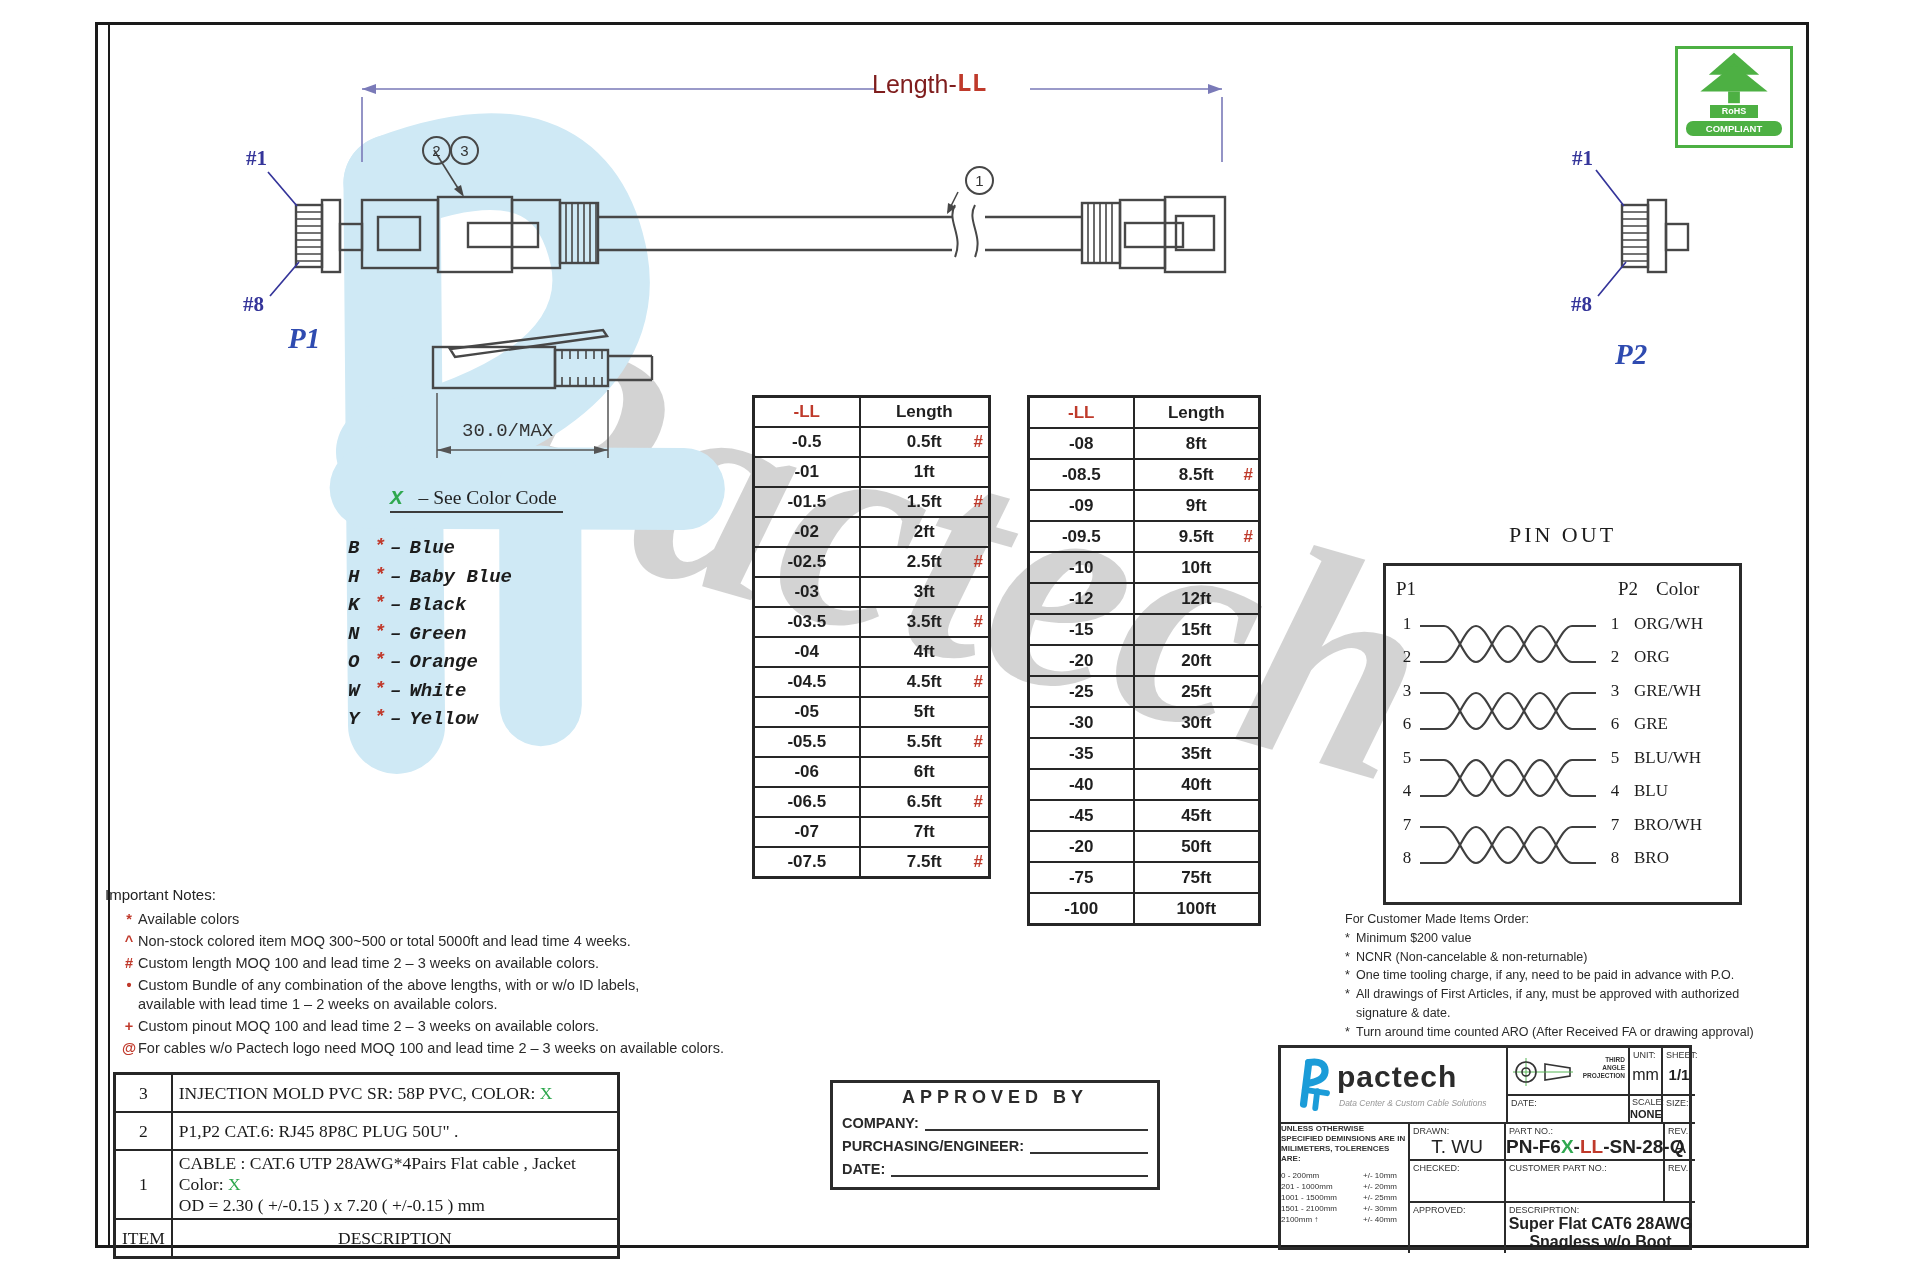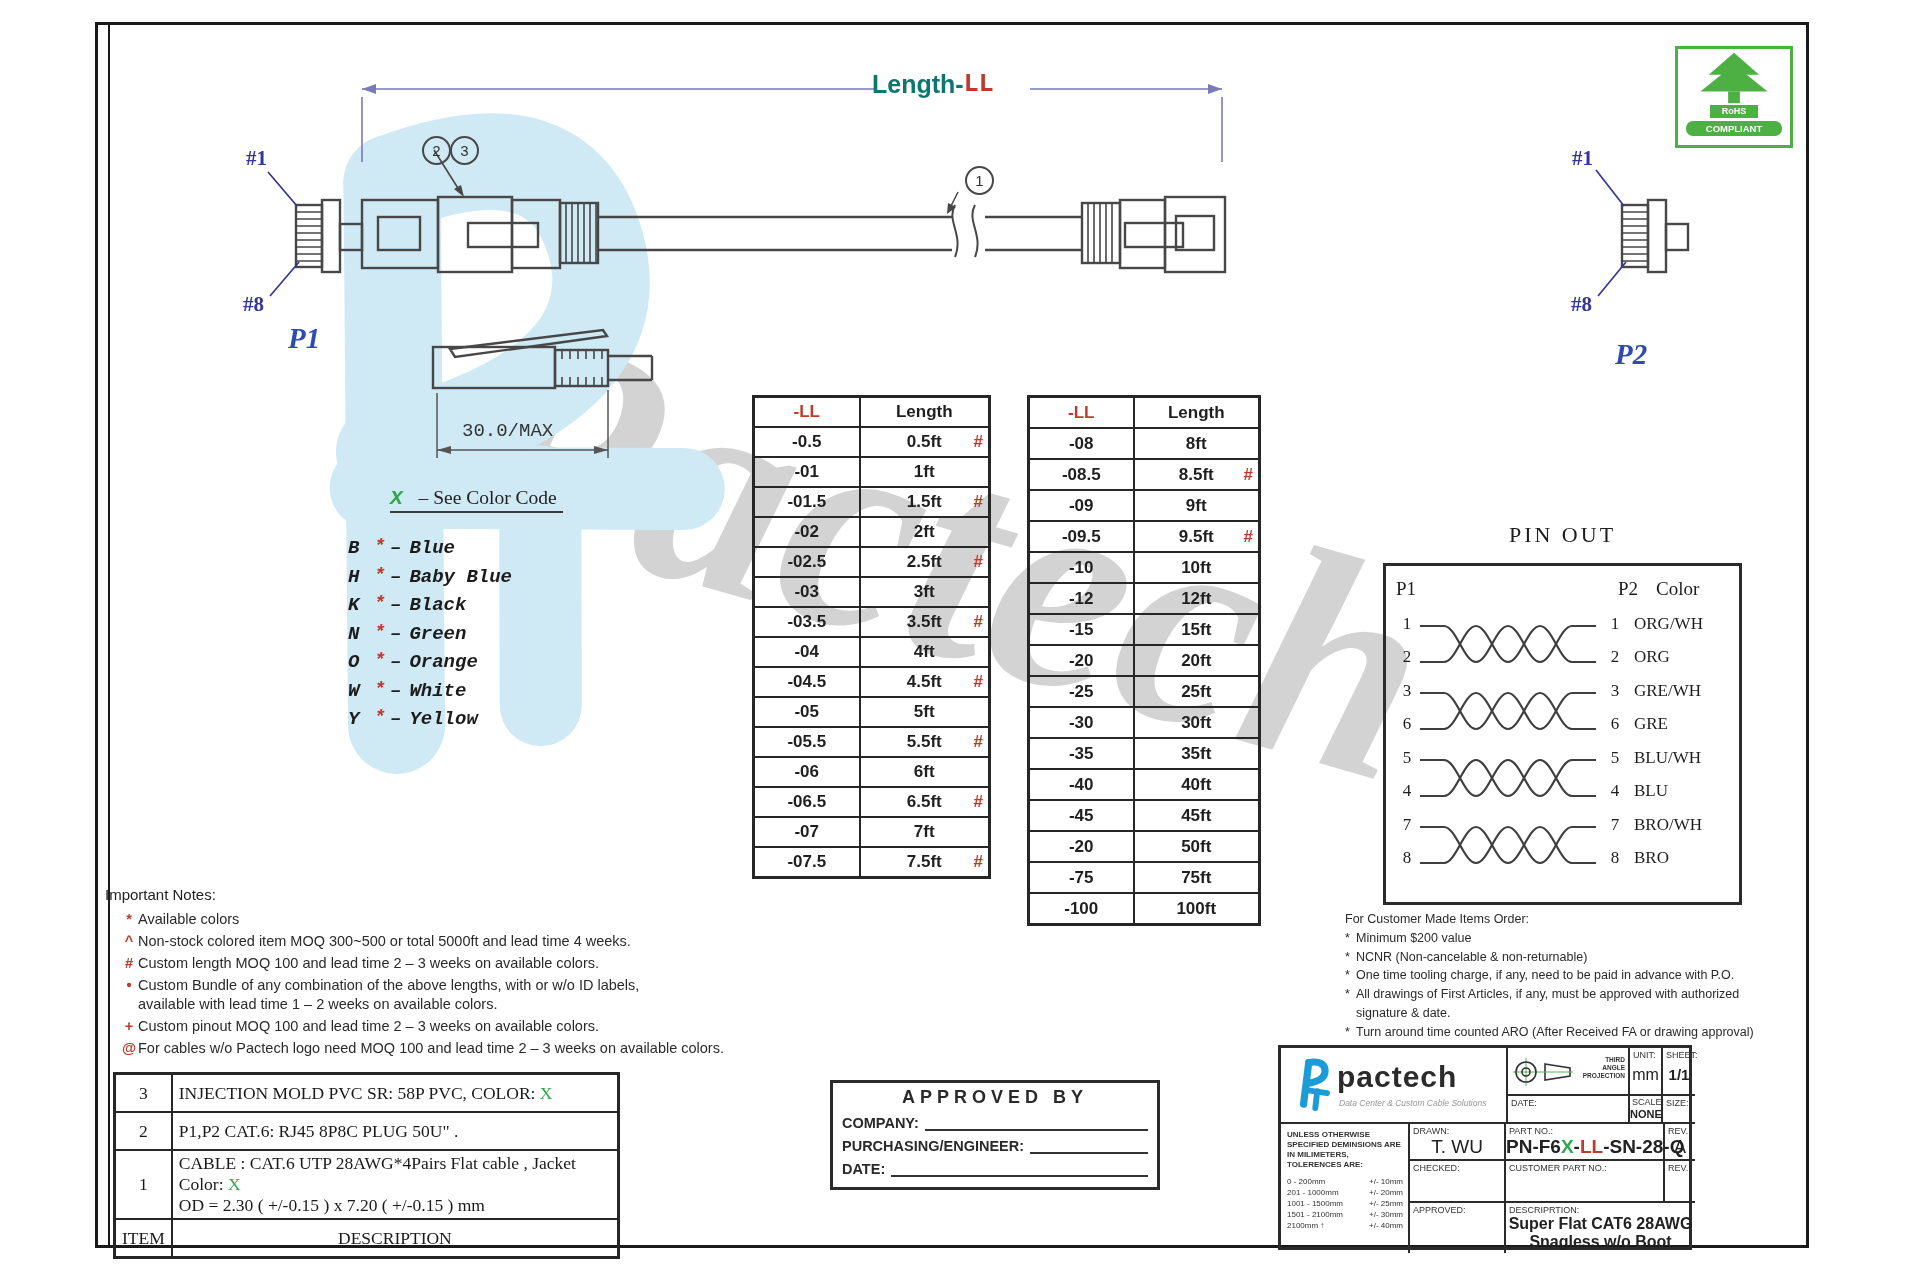--- a/index.html
+++ b/index.html
@@ -9,21 +9,21 @@
   
   #wm-text{left:520px;top:250px;width:1200px;height:420px;font-family:"Liberation Serif",serif;
            font-style:italic;font-weight:bold;font-size:300px;color:rgba(125,125,125,0.34);
            transform:rotate(16deg);transform-origin:left top;z-index:1;white-space:nowrap;}
   .z2{z-index:2;}
   
   #frame{left:95px;top:22px;width:1714px;height:1226px;border:3px solid #1a1a1a;box-sizing:border-box;}
   #frame-inner-left{left:108px;top:22px;width:0;height:1226px;border-left:2px solid #1a1a1a;}
   
   #len-label{left:872px;top:70px;width:170px;display:flex;align-items:center;}
-  #len-label .l1{font-size:25px;font-weight:bold;color:#0f766e;}
+  #len-label .l1{font-size:25px;font-weight:normal;color:#7f1d1d;}
   #len-label .l2{font-size:25px;font-weight:bold;font-family:"Liberation Mono",monospace;color:#bf3a2b;}
   .callout{width:25px;height:25px;border:2px solid #474747;border-radius:50%;
            text-align:center;line-height:25px;font-size:15px;color:#333;}
   .conn-lbl{font-family:"Liberation Serif",serif;font-weight:bold;color:#35359a;font-size:21px;}
   .pp-lbl{font-family:"Liberation Serif",serif;font-weight:bold;font-style:italic;color:#2f4bb0;font-size:29px;}
   #side-dim{left:462px;top:420px;font-family:"Liberation Mono",monospace;font-size:19px;color:#333;}
   
   #cc-head{left:390px;top:487px;display:flex;align-items:baseline;border-bottom:2px solid #3c3c3c;padding:0 6px 1px 0;}
   #cc-head .x{font-family:"Liberation Mono",monospace;font-weight:bold;font-style:italic;font-size:21px;color:#2fa84f;}
   #cc-head .t{font-family:"Liberation Serif",serif;font-size:19.5px;color:#222;margin-left:16px;}
@@ -613,21 +613,21 @@
     <div class="cell br bb" style="left:227px;top:48px;width:122px;height:28px;">
       <div class="cl">DATE:</div>
     </div>
     <div class="cell br bb" style="left:349px;top:48px;width:33px;height:28px;">
       <div class="cl" style="padding:1px 2px;">SCALE:</div>
       <div class="cval" style="top:12px;font-size:11px;font-weight:bold;">NONE</div>
     </div>
     <div class="cell bb" style="left:382px;top:48px;width:32px;height:28px;">
       <div class="cl">SIZE:</div>
     </div>
-    <div class="cell br" style="left:0;top:76px;width:129px;height:129px;padding:6px;">
+    <div class="cell br" style="left:0;top:76px;width:129px;height:129px;padding:0;">
       <div class="tol-intro">UNLESS OTHERWISE SPECIFIED DEMINSIONS ARE IN MILIMETERS, TOLERENCES ARE:</div>
       <div style="margin-top:6px;">
 
       <div class="tolrow">
           <span>0 - 200mm</span>
           <span>+/- 10mm</span>
         </div>
           <div class="tolrow">
           <span>201 - 1000mm</span>
           <span>+/- 20mm</span>

